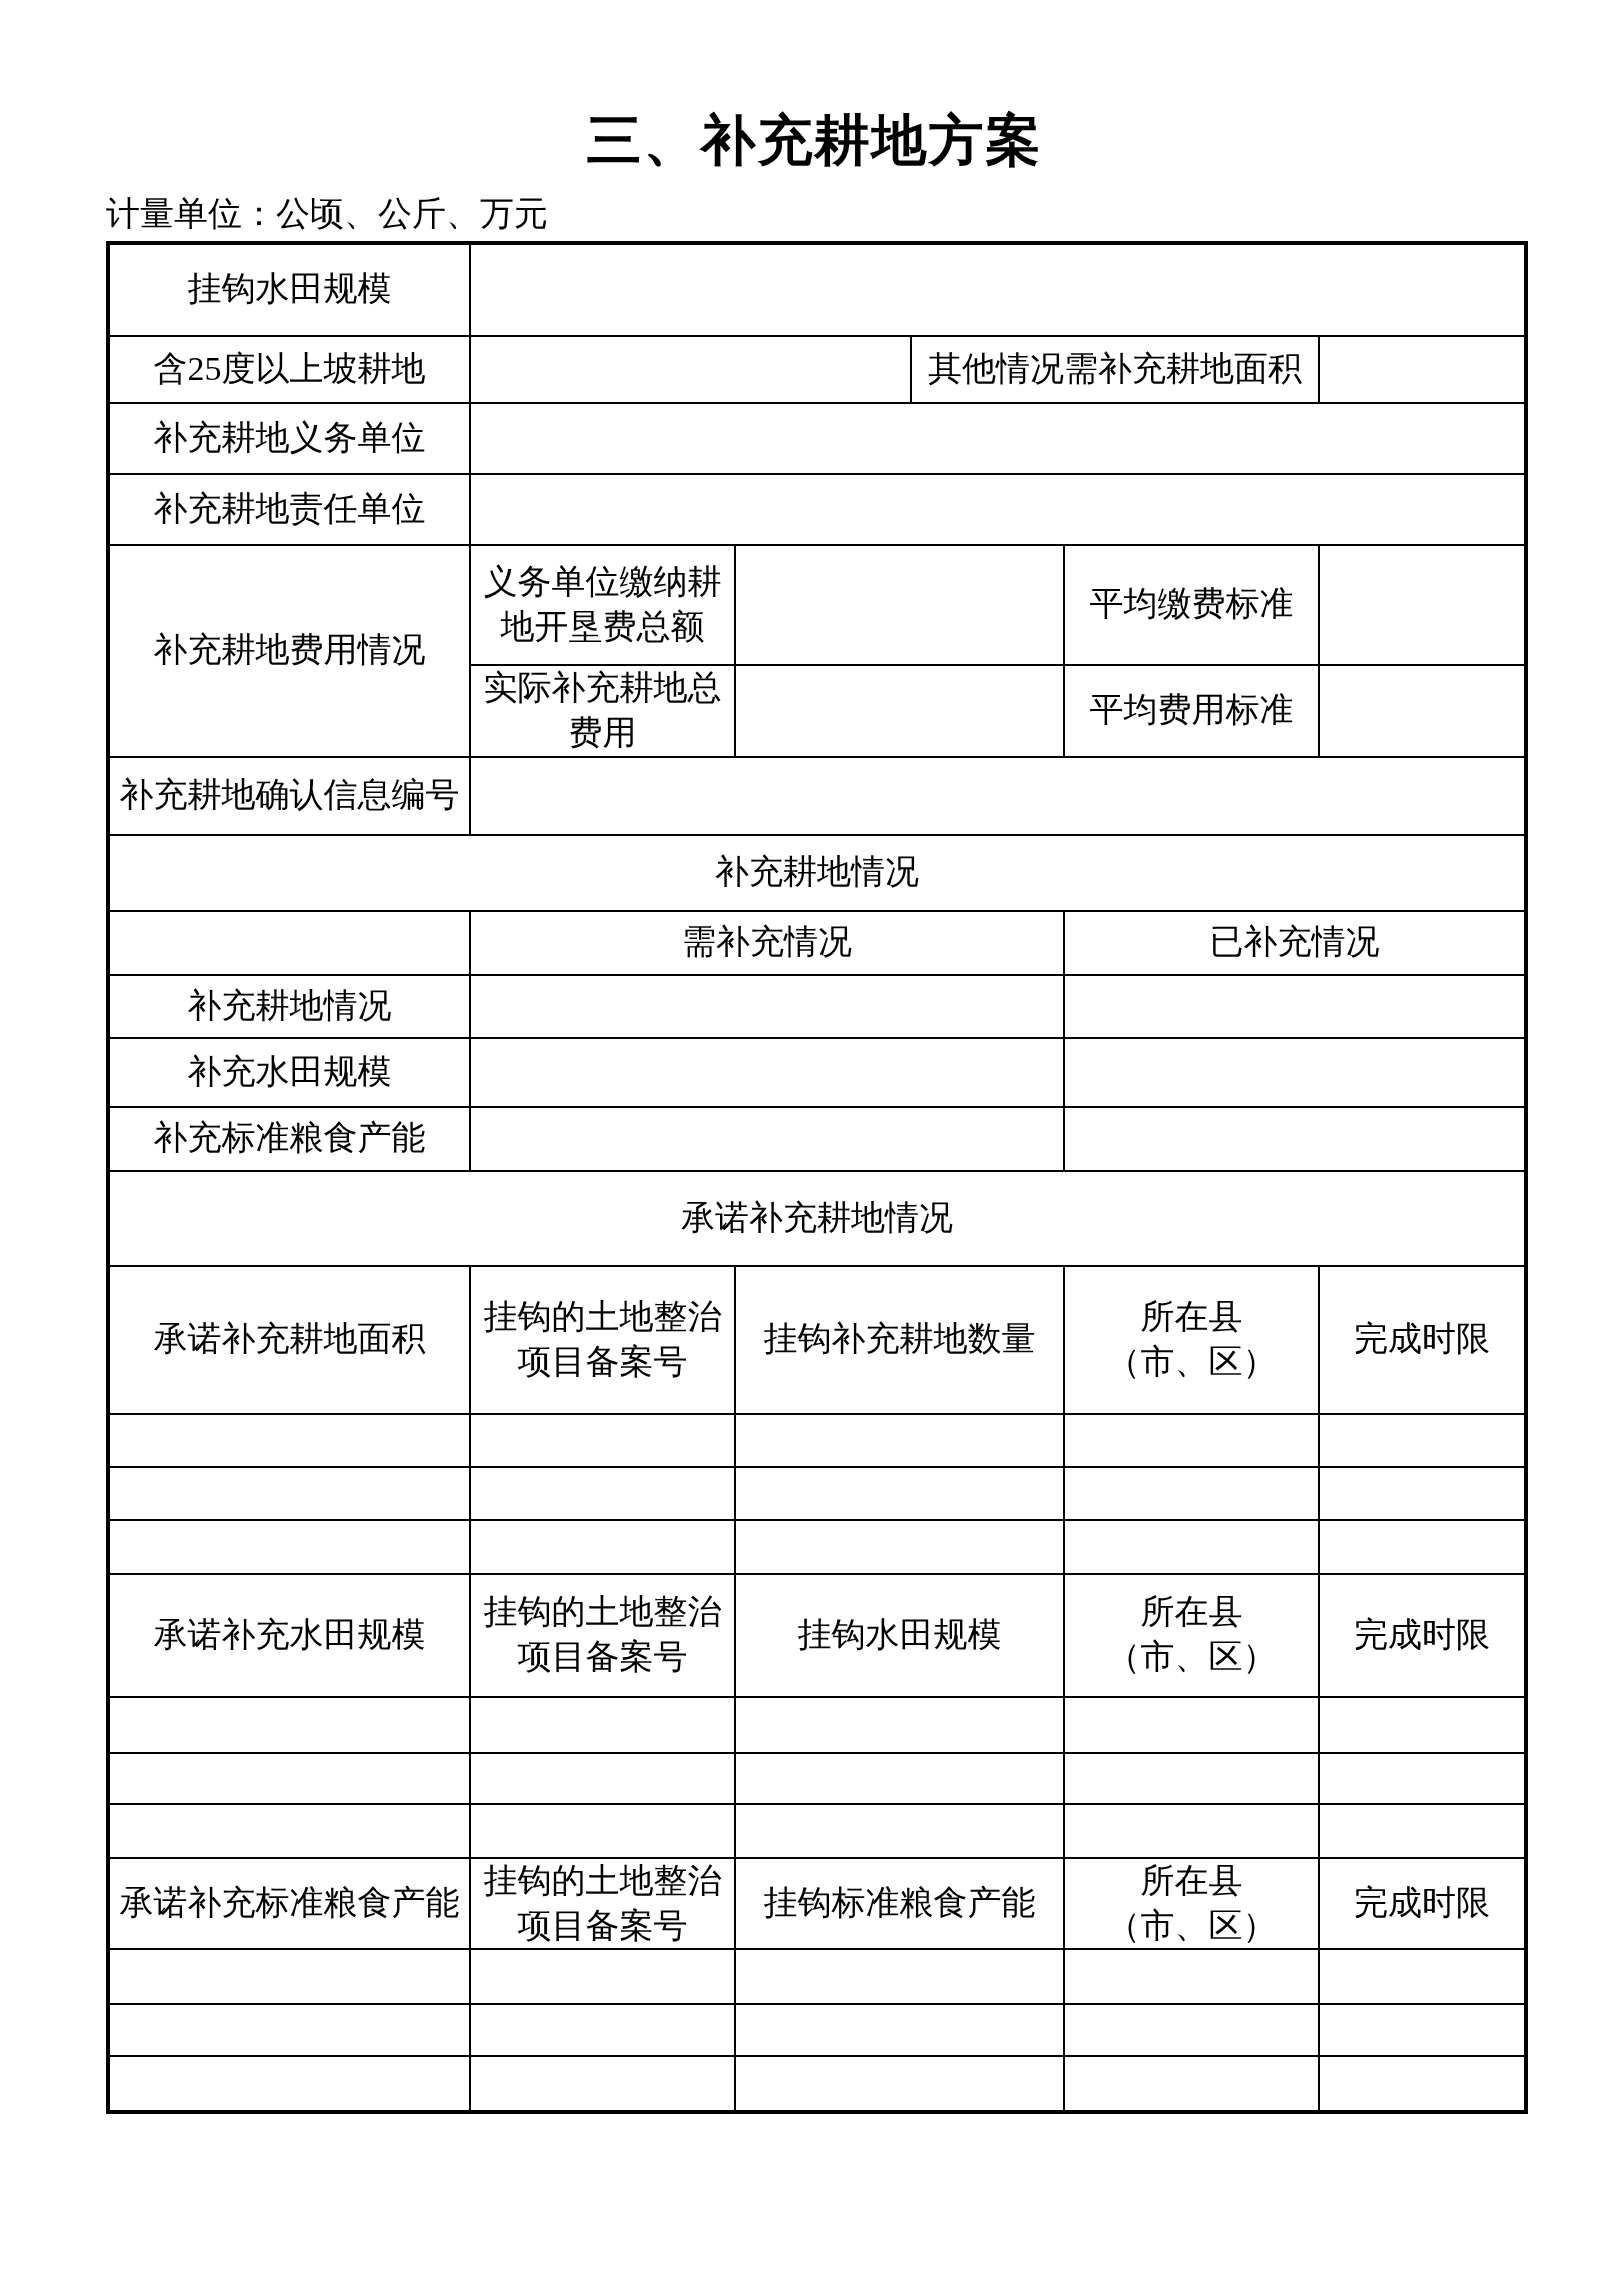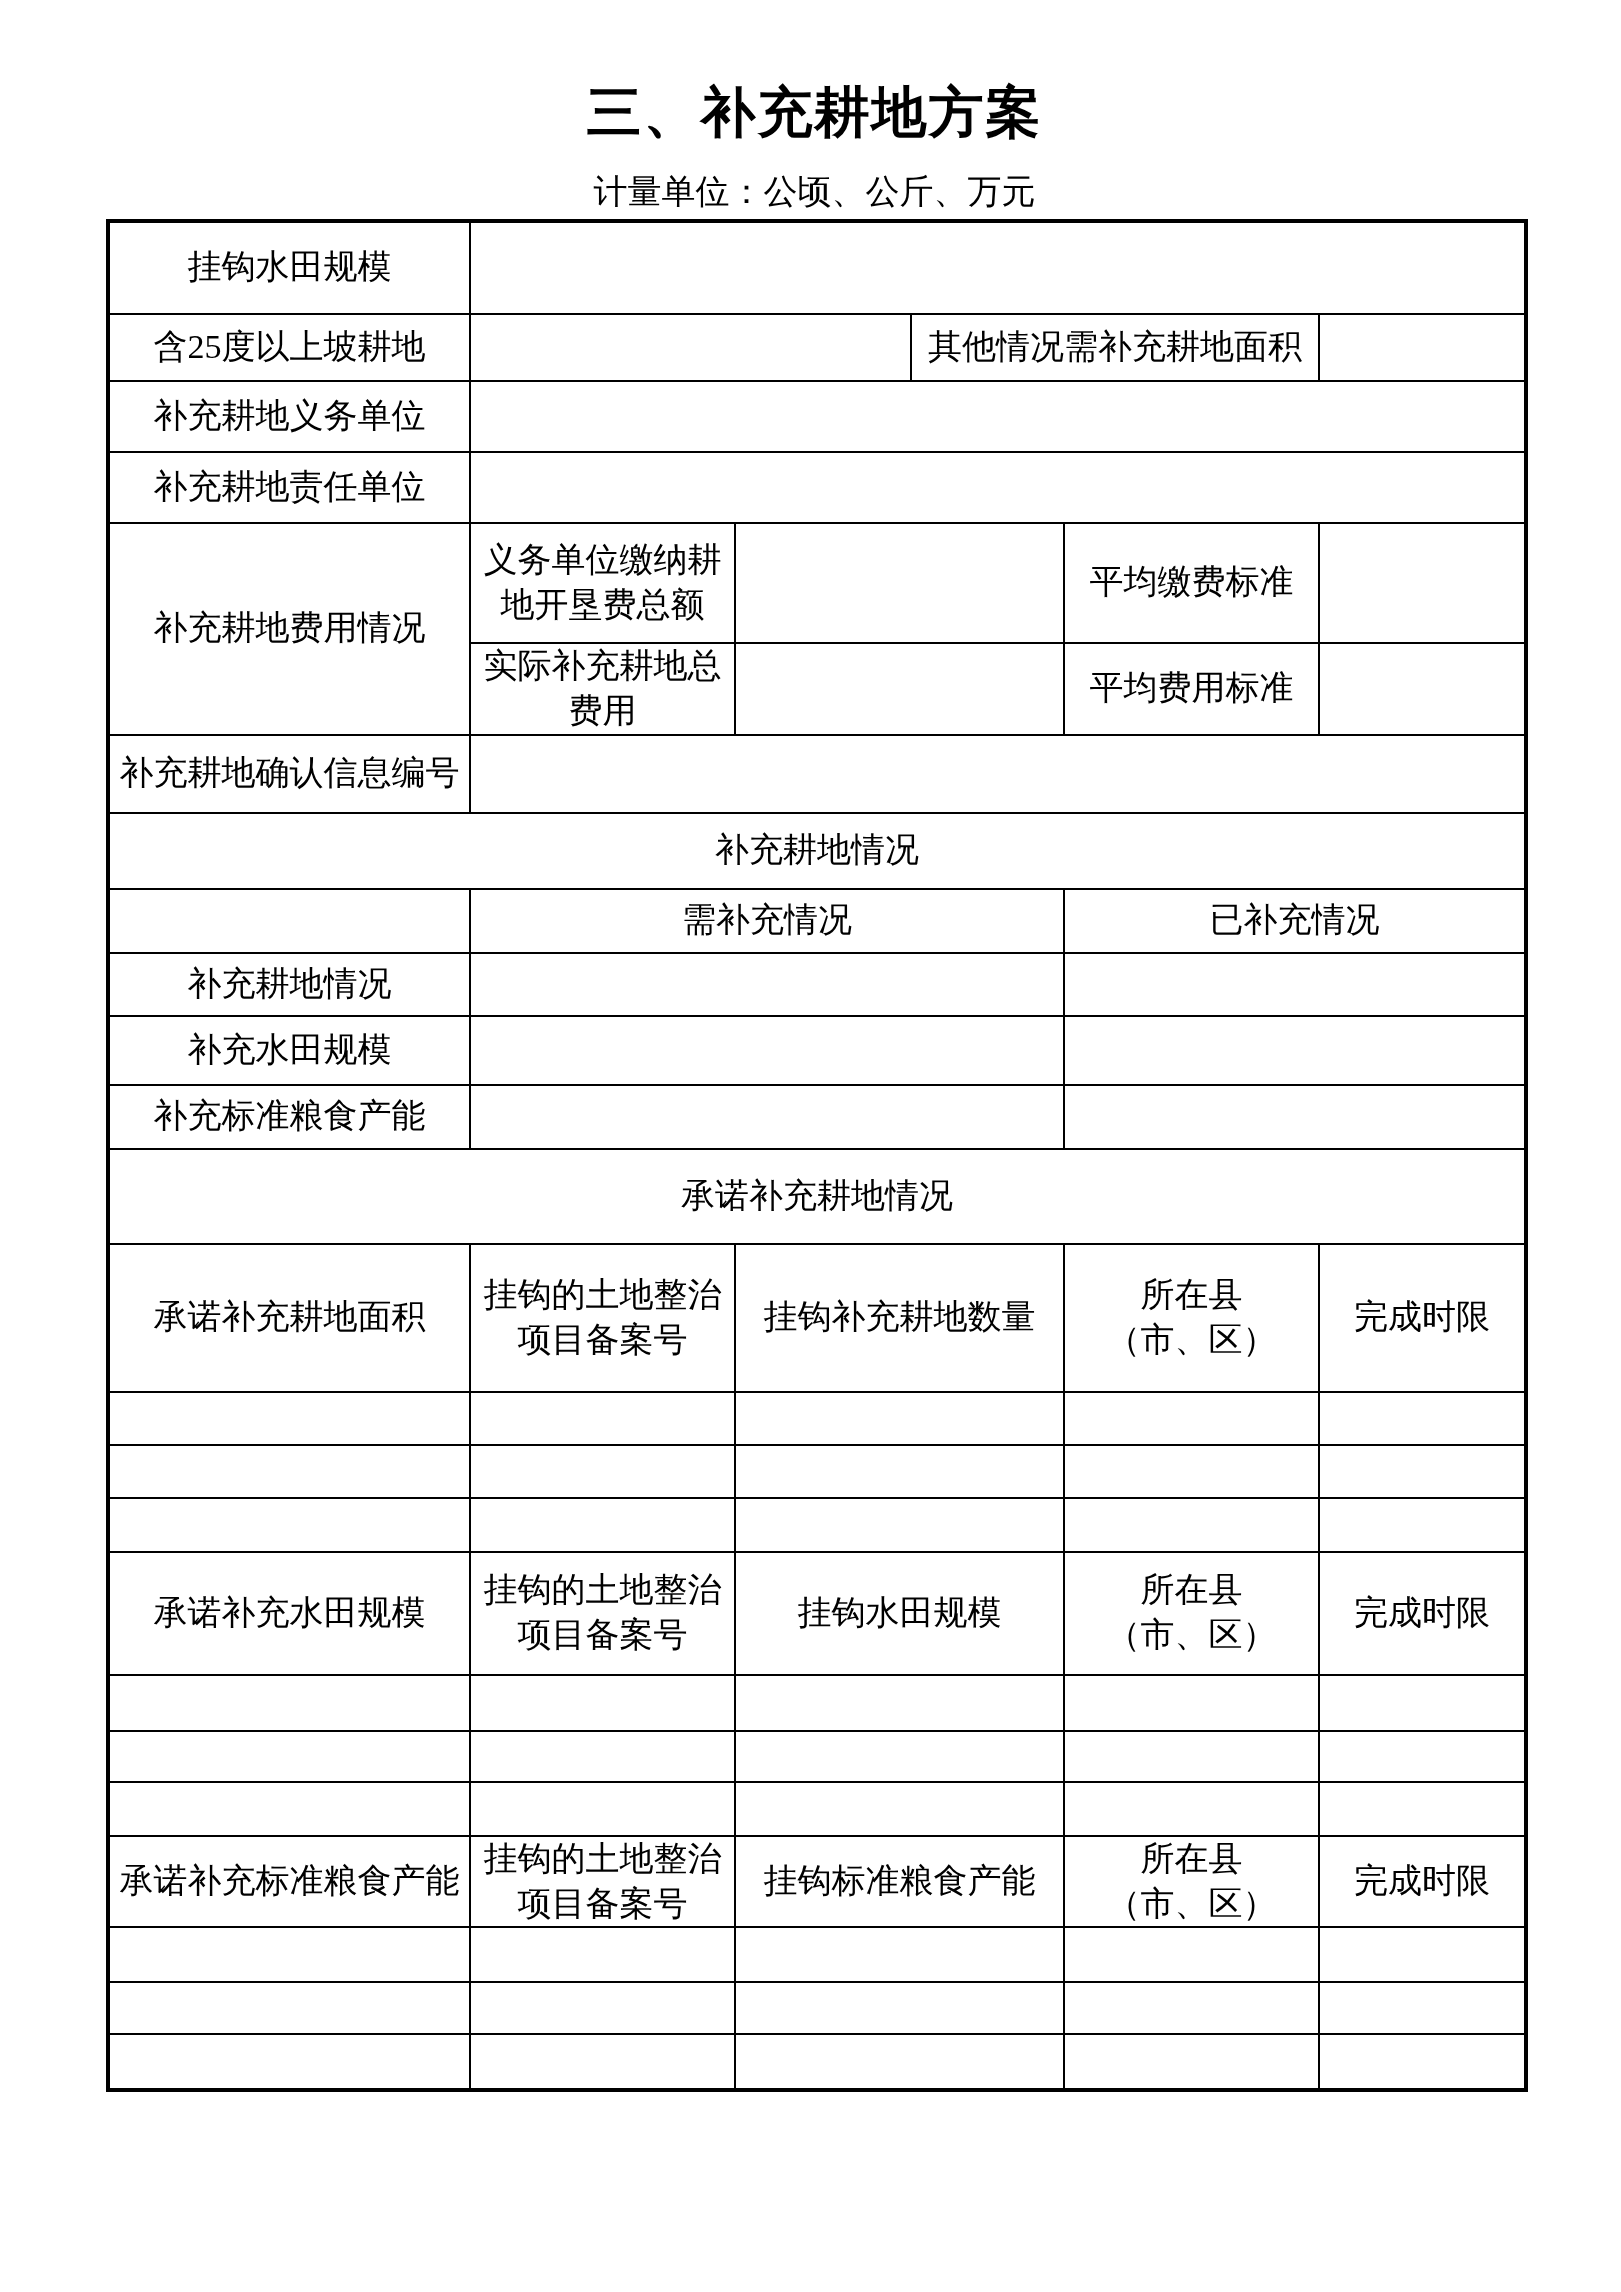--- a/index.html
+++ b/index.html
@@ -9,32 +9,32 @@
     background: #ffffff;
     color: #000000;
     font-family: "Liberation Serif", "DejaVu Serif", serif;
   }
   .sheet {
     width: 1417px;
     margin: 0 98px 0 106px;
   }
   .doc-title {
     margin: 0;
-    padding-top: 80px;
+    padding-top: 108px;
     text-align: center;
     font-size: 55px;
     font-weight: bold;
     line-height: 1.2;
     letter-spacing: 2px;
   }
   .unit-note {
-    text-align: center;
+    text-align: left;
     font-size: 34px;
     line-height: 1.15;
-    margin-top: 26px;
+    margin-top: 20px;
     margin-bottom: 7.8px;
   }
   table.form {
     width: 1417px;
     table-layout: fixed;
     border-collapse: collapse;
     border: 4.9px solid #000;
   }
   table.form td {
     border: 2.9px solid #000;

